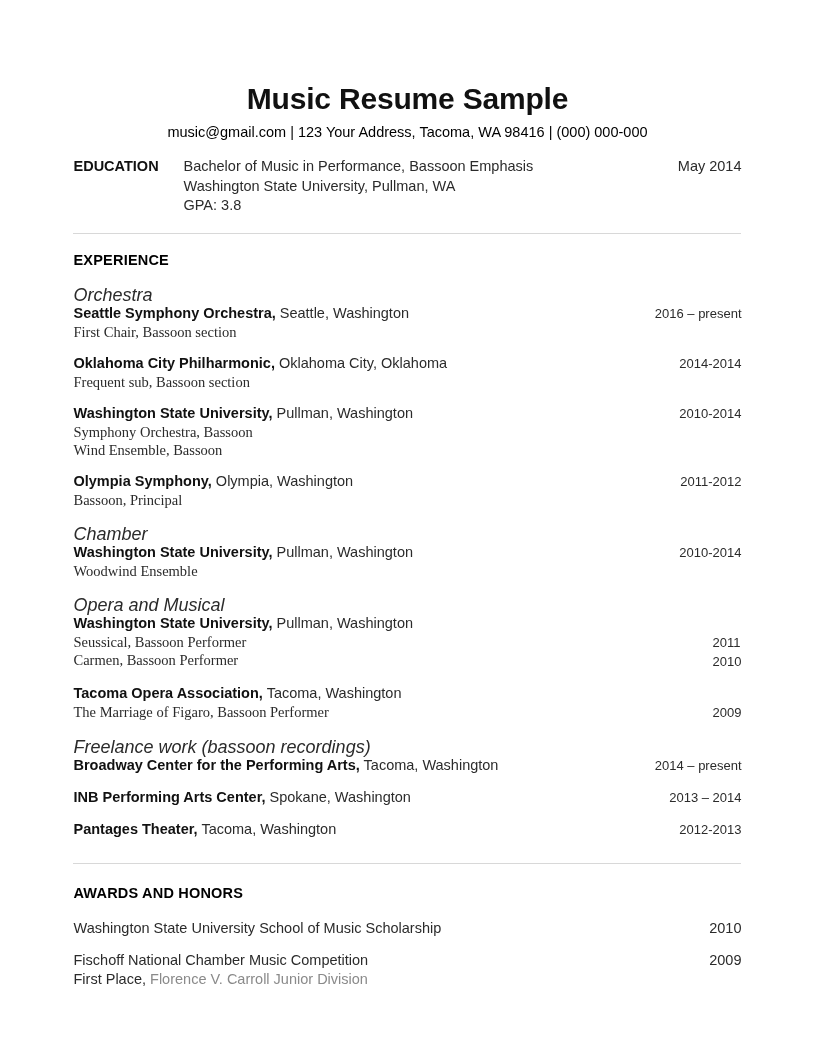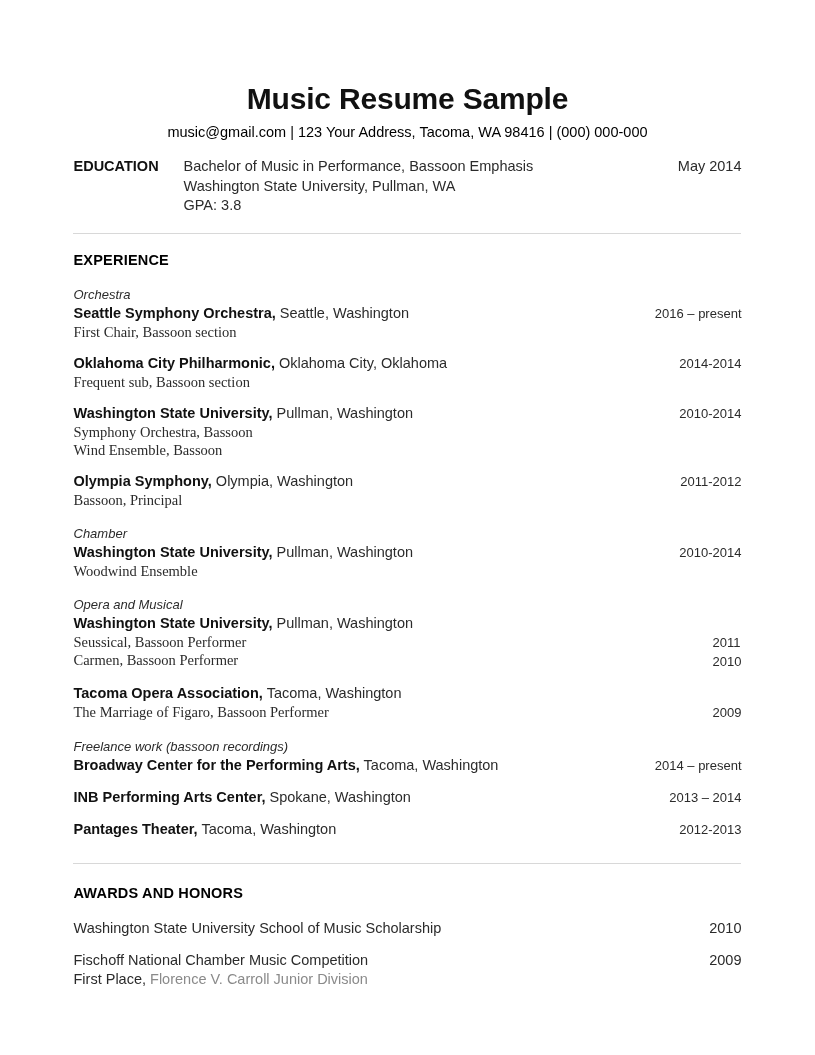--- a/index.html
+++ b/index.html
@@ -99,21 +99,21 @@
     color: #000000;
     letter-spacing: 0.2px;
     line-height: 19px;
   }
 
   
   .exp-section { padding-top: 17px; }
 
   .group-label {
     font-style: italic;
-    font-size: 13px;
+    font-size: 18px;
     line-height: 18px;
     color: #2b2b2b;
   }
 
   .entry {
     display: flex;
     align-items: flex-start;
     justify-content: space-between;
   }
   .entry-main {

